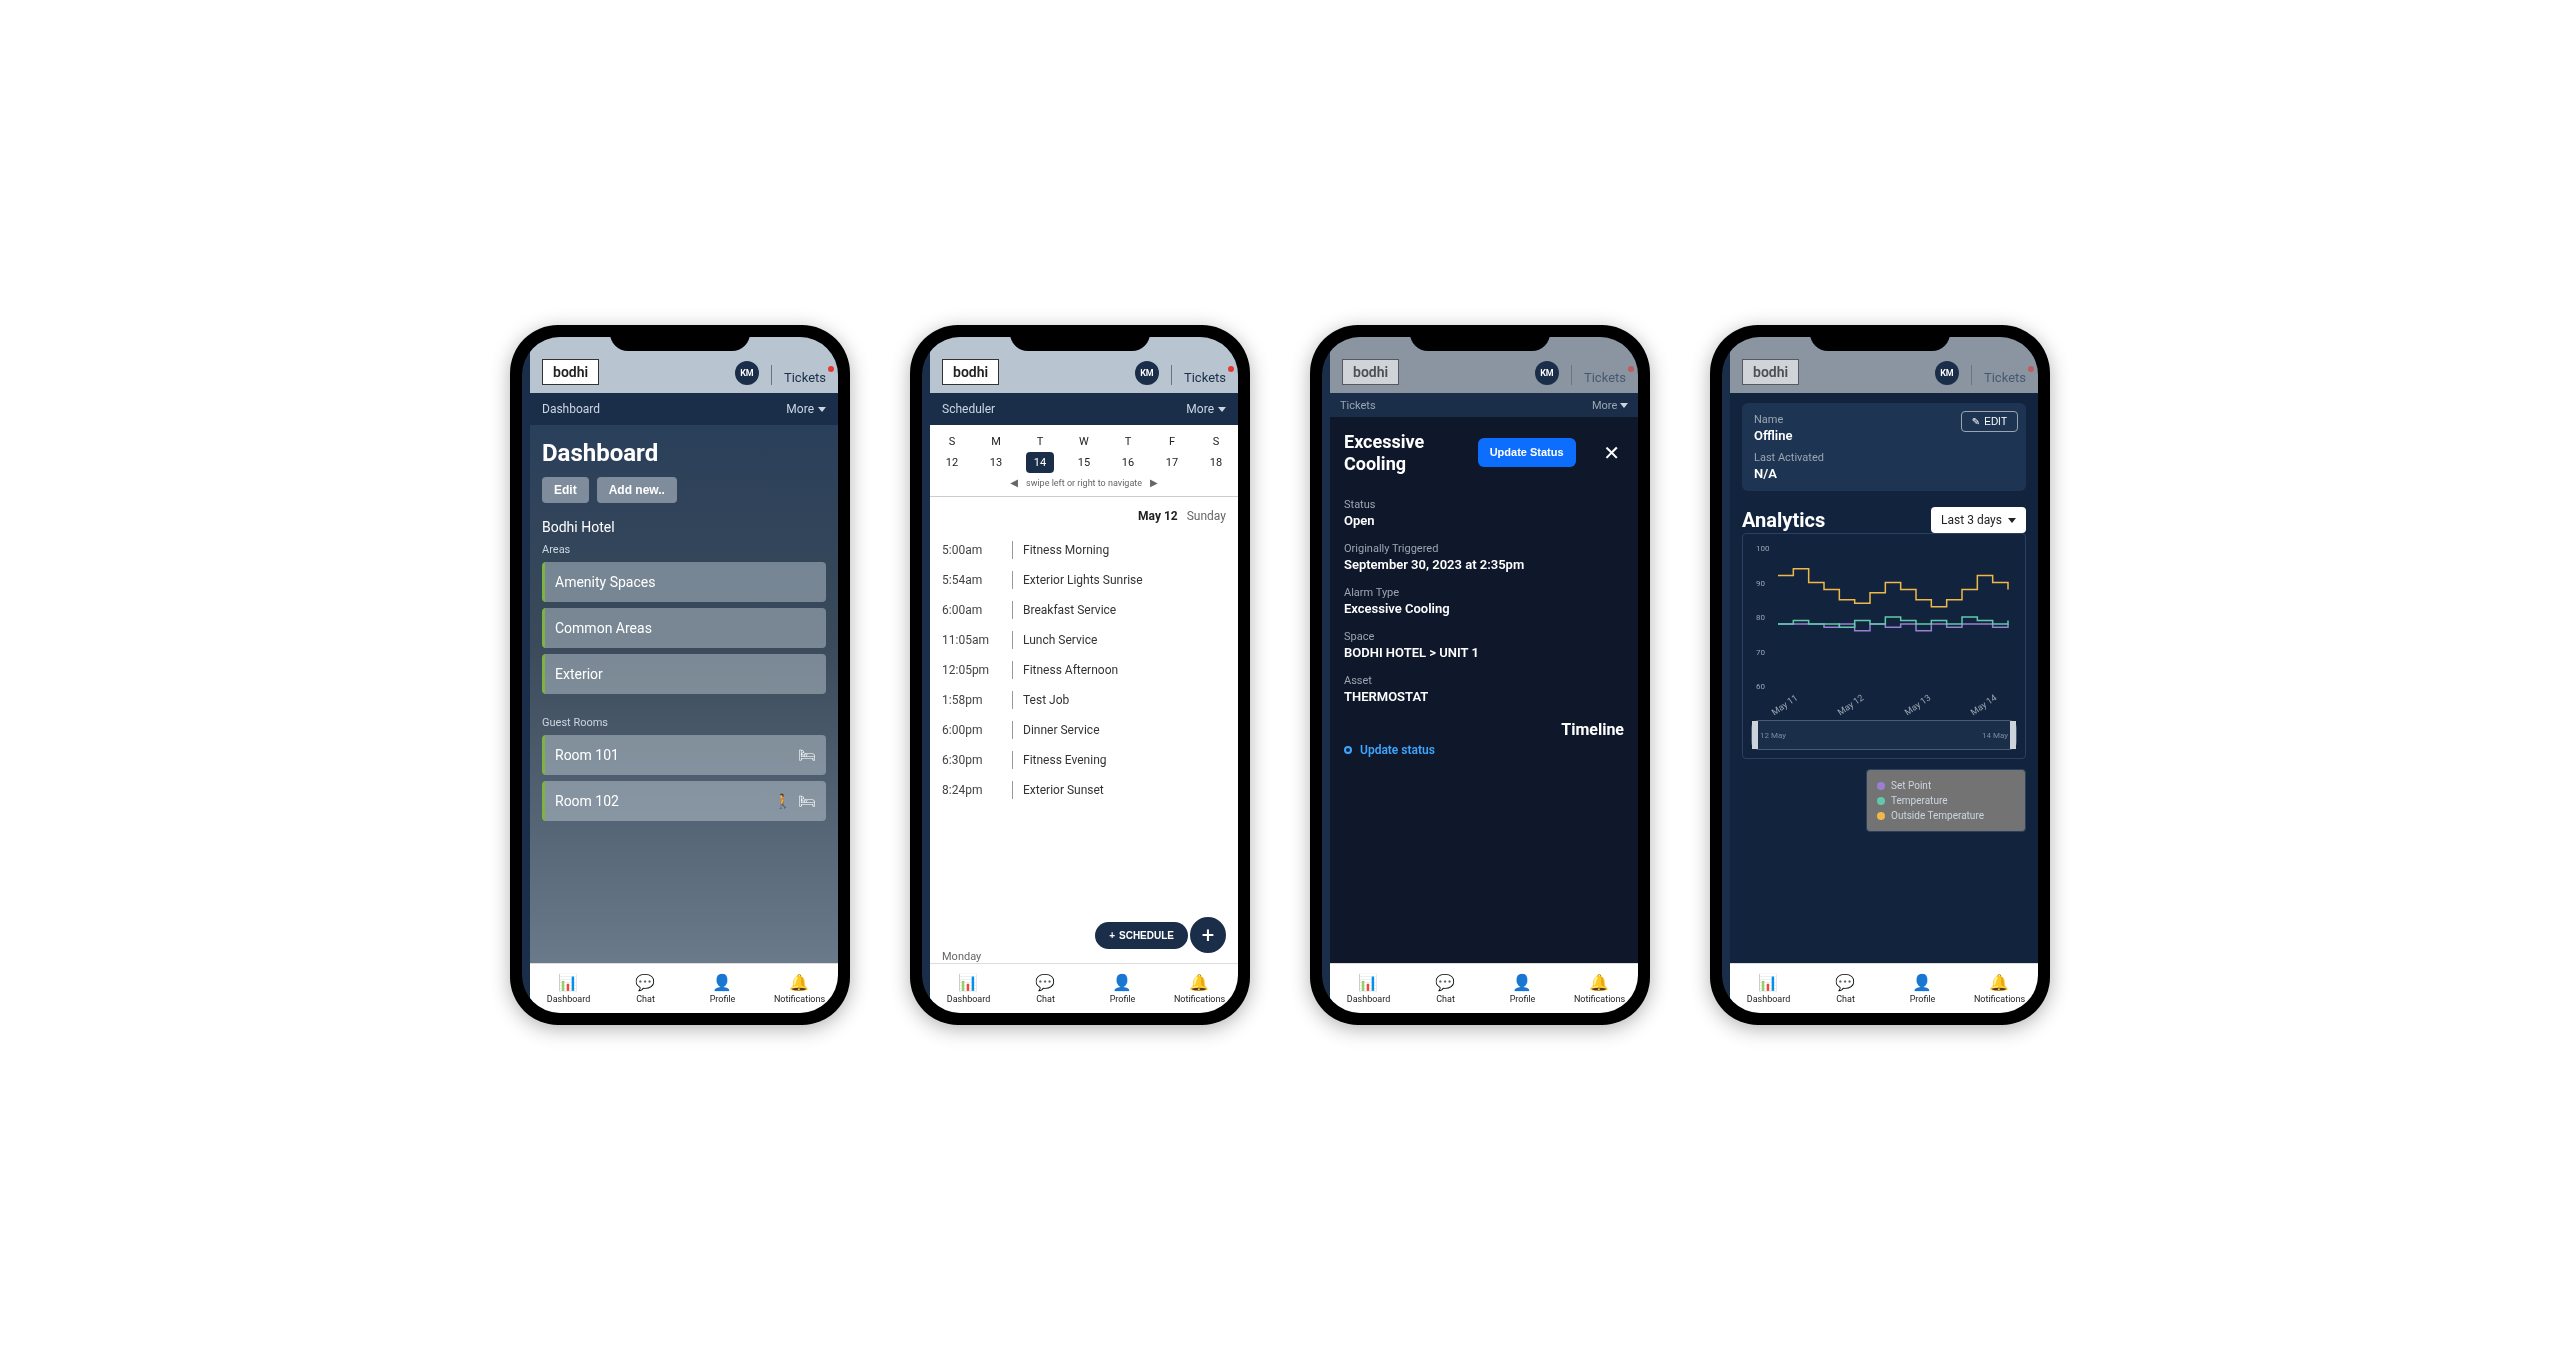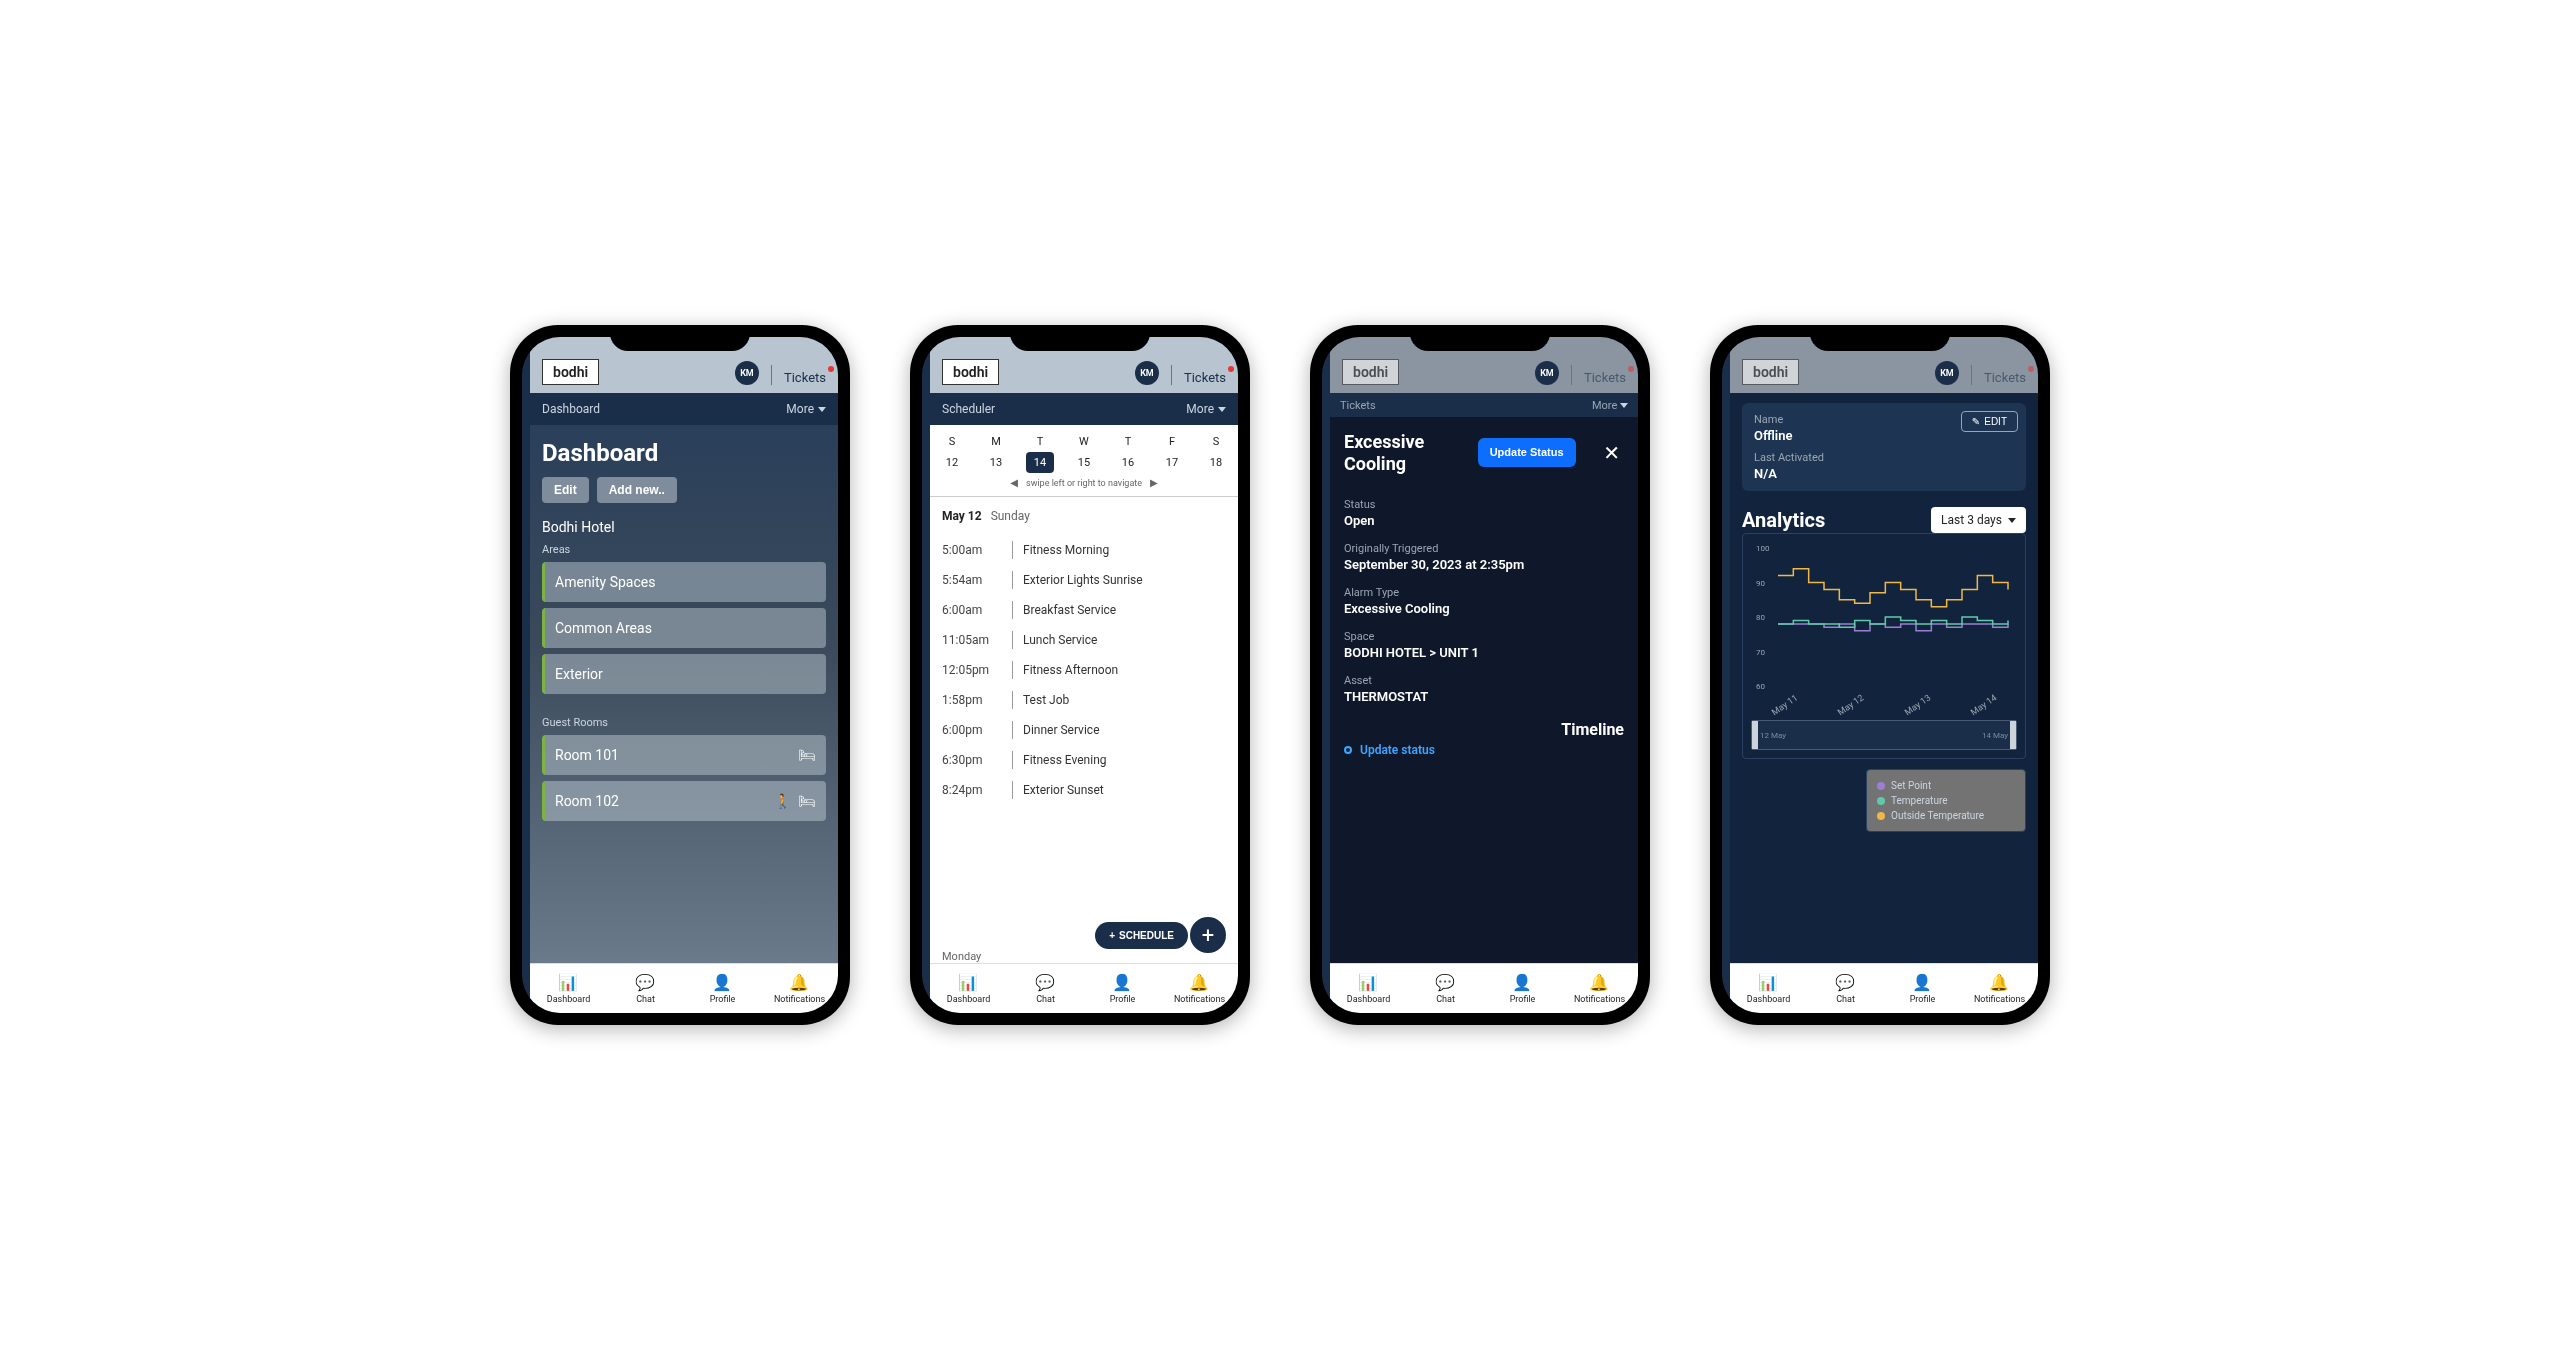--- a/index.html
+++ b/index.html
@@ -211,20 +211,21 @@
     color: #222;
     padding: 12px;
     overflow: hidden;
     position: relative;
     border-top: 1px solid #ccc;
   }
   .sched-date {
     font-size: 12px;
     font-weight: 700;
     margin-bottom: 12px;
+    text-align: right;
   }
   .sched-date .day { font-weight: 400; color: #666; margin-left: 6px; }
   .event-row {
     display: flex;
     align-items: center;
     font-size: 12px;
     padding: 6px 0;
   }
   .event-time { width: 60px; color: #444; }
   .event-bar { width: 1px; height: 18px; background: #999; margin: 0 10px; }
@@ -384,21 +385,21 @@
     justify-content: space-around;
     font-size: 9px;
     color: #9aa5b1;
     padding: 4px 0;
   }
   .xlabels span { transform: rotate(-35deg); display: inline-block; }
   .brush {
     height: 30px;
     background: #1a2e4a;
     border: 1px solid #4a5a72;
-    border-radius: 2px;
+    border-radius: 8px;
     margin-top: 6px;
     position: relative;
     display: flex;
     align-items: center;
     justify-content: space-between;
     padding: 0 8px;
     font-size: 8px;
     color: #7a8aa0;
   }
   .brush::before, .brush::after {

